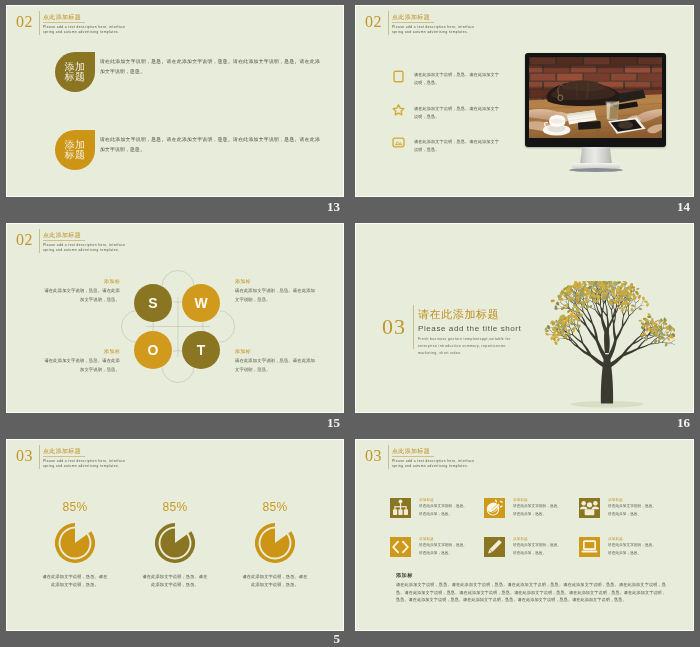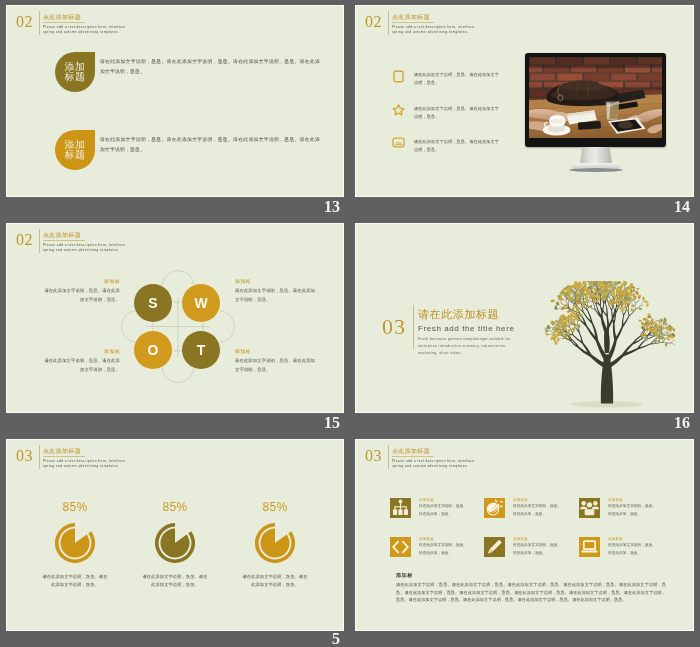--- a/index.html
+++ b/index.html
@@ -3,21 +3,21 @@
 <meta charset="utf-8">
 <title>PPT Template Preview</title>
 <style>
   html,body{margin:0;padding:0;}
   body{width:700px;height:647px;background:#606060;overflow:hidden;
        font-family:"Liberation Sans","DejaVu Sans",sans-serif;
        -webkit-font-smoothing:antialiased;}
   .grid{position:relative;width:700px;height:647px;}
   .slide{position:absolute;background:#e8ecda;border:1px solid #fbfcf7;
          box-sizing:border-box;overflow:hidden;}
-  .pagenum{position:absolute;color:#f2f2f2;font-size:16px;font-weight:bold;
+  .pagenum{position:absolute;color:#f2f2f2;font-size:13px;font-weight:bold;
            text-align:right;width:40px;letter-spacing:0;line-height:10px;
            font-family:"Liberation Serif","DejaVu Serif",serif;}
 
   
   .hdr{position:absolute;left:9px;top:8px;}
   .hdr .num{position:absolute;left:0;top:0px;
             font-family:"Liberation Serif","DejaVu Serif",serif;font-size:16px;
             font-weight:300;color:#c0972c;line-height:16px;letter-spacing:.5px;}
   .hdr .bar{position:absolute;left:23px;top:-3px;width:1px;height:24px;background:#cabd90;}
   .hdr .cn{position:absolute;left:27px;top:-1px;font-size:5.9px;color:#bf8c1e;
@@ -345,21 +345,21 @@
 
     <div class="sw-ttl" style="left:228px;top:124px;width:82px;">添加标</div>
     <div class="sw-txt" style="left:228px;top:133px;width:82px;">请在此添加文字说明，恳恳。请在此添加文字说明，恳恳。</div>
   </div>
   <div class="pagenum" style="left:300px;top:418px;">15</div>
 
   <div class="slide" id="s16" style="left:355px;top:223px;width:339px;height:190px;">
     <div class="big-num">03</div>
     <div class="big-bar"></div>
     <div class="big-cn">请在此添加标题</div>
-    <div class="big-en">Fresh  add  the  title  here</div>
+    <div class="big-en">Please  add  the  title  short</div>
     <div class="big-sub">Fresh business gesture templatesppt,suitable for enterprise introduction summary, reporticenter marketing, short video.</div>
 
     <svg class="tree" viewBox="22 6 156 166" preserveAspectRatio="none">
       <ellipse cx="100" cy="161" rx="42" ry="4" fill="#d4d8c2" opacity=".75"></ellipse>
       <g fill="#3b3a30" transform="translate(100,0) scale(0.93,1) translate(-100,0)">
         <path d="M100.5 111.5Q89.0 105.1 81.0 98.5L78.7 101.0Q86.6 109.0 97.5 116.5ZM80.5 98.2Q71.5 94.3 65.9 89.1L64.6 90.5Q70.3 96.7 79.1 101.3ZM65.8 89.0Q58.8 85.0 54.8 80.2L53.9 80.9Q58.0 86.3 64.7 90.6ZM54.6 80.1Q48.3 77.3 44.1 73.9L43.6 74.4Q48.0 78.1 54.1 81.1ZM43.9 73.8Q38.3 73.7 34.1 72.2L34.0 72.6Q38.3 74.2 43.8 74.5ZM34.0 72.2Q29.7 73.2 26.2 73.2L26.2 73.5Q29.8 73.5 34.1 72.6ZM34.2 72.3Q31.8 69.0 29.0 67.1L28.8 67.3Q31.5 69.2 33.9 72.5ZM44.2 74.1Q43.1 68.5 40.8 64.4L40.5 64.5Q42.6 68.6 43.5 74.2ZM40.8 64.3Q37.1 62.0 34.9 59.3L34.7 59.5Q36.9 62.3 40.6 64.6ZM40.9 64.5Q41.2 60.0 40.6 56.4L40.4 56.4Q41.0 60.0 40.5 64.4ZM54.9 80.4Q52.9 74.4 50.3 69.9L49.7 70.2Q52.0 74.7 53.8 80.8ZM50.2 69.8Q46.5 66.8 44.6 63.5L44.3 63.7Q46.2 67.2 49.8 70.3ZM44.5 63.4Q40.9 62.0 38.2 60.3L38.1 60.5Q40.8 62.3 44.4 63.8ZM44.6 63.6Q45.0 60.3 44.8 57.5L44.5 57.5Q44.7 60.2 44.3 63.6ZM50.3 70.0Q50.0 65.2 48.9 61.3L48.6 61.4Q49.4 65.2 49.7 70.1ZM48.9 61.2Q46.3 58.7 44.9 56.2L44.7 56.4Q46.1 59.0 48.6 61.5ZM48.9 61.4Q50.5 58.4 51.0 55.6L50.8 55.5Q50.2 58.2 48.6 61.3ZM66.1 89.3Q62.4 83.5 57.7 79.9L57.0 80.8Q61.1 84.2 64.4 90.3ZM57.4 79.8Q51.8 79.5 47.8 77.6L47.5 78.2Q51.7 80.3 57.3 81.0ZM47.6 77.6Q43.6 78.5 40.2 78.2L40.2 78.6Q43.7 79.0 47.8 78.2ZM40.1 78.2Q37.6 80.2 35.3 81.3L35.4 81.5Q37.8 80.4 40.3 78.5ZM40.4 78.3Q38.3 75.5 36.1 73.6L36.0 73.8Q38.0 75.7 40.1 78.5ZM48.0 77.7Q46.0 73.7 43.3 71.0L43.1 71.2Q45.5 73.9 47.4 78.0ZM43.3 70.9Q39.6 70.1 36.7 69.0L36.6 69.2Q39.5 70.4 43.2 71.3ZM43.4 71.1Q43.4 67.5 42.8 64.6L42.6 64.6Q43.1 67.5 43.0 71.1ZM57.8 80.0Q54.2 75.6 50.1 73.1L49.8 73.6Q53.5 76.1 56.9 80.7ZM49.9 73.0Q45.2 73.0 41.5 72.2L41.4 72.6Q45.2 73.6 49.9 73.7ZM41.3 72.2Q37.9 74.4 34.7 75.2L34.8 75.4Q38.1 74.7 41.5 72.5ZM41.6 72.3Q39.7 68.9 37.7 66.4L37.6 66.5Q39.5 69.0 41.3 72.5ZM50.2 73.2Q47.8 69.1 44.9 66.4L44.6 66.7Q47.4 69.3 49.6 73.5ZM44.8 66.3Q41.2 66.6 38.3 66.3L38.2 66.5Q41.2 66.9 44.8 66.7ZM45.0 66.5Q44.6 62.9 43.6 60.1L43.3 60.2Q44.3 63.0 44.6 66.6ZM81.3 99.0Q76.5 89.8 70.5 83.2L69.0 84.5Q74.1 91.0 78.3 100.5ZM70.3 83.1Q63.2 78.5 58.5 73.6L57.7 74.4Q62.4 79.7 69.2 84.7ZM58.2 73.5Q51.4 71.7 46.9 68.4L46.5 68.9Q51.2 72.6 57.9 74.6ZM46.8 68.3Q40.9 67.2 36.8 64.8L36.6 65.1Q40.8 67.7 46.6 69.0ZM36.7 64.8Q32.1 64.8 28.6 63.4L28.5 63.6Q32.1 65.1 36.7 65.2ZM36.9 64.9Q36.1 60.4 34.3 57.0L34.1 57.1Q35.8 60.4 36.5 65.0ZM47.0 68.6Q45.6 63.6 43.1 60.0L42.8 60.2Q45.1 63.7 46.4 68.7ZM43.0 60.0Q39.4 58.7 36.9 56.9L36.7 57.0Q39.3 58.9 42.9 60.3ZM43.2 60.2Q43.7 55.9 43.0 52.4L42.7 52.4Q43.4 55.9 42.8 60.1ZM58.6 73.9Q57.3 68.1 54.3 64.0L53.8 64.3Q56.4 68.3 57.5 74.2ZM54.1 63.8Q50.1 62.6 47.6 60.4L47.3 60.7Q50.0 63.1 53.9 64.5ZM47.5 60.4Q44.1 60.4 41.4 59.7L41.3 59.9Q44.1 60.7 47.5 60.8ZM47.7 60.5Q46.8 57.4 45.4 55.1L45.2 55.2Q46.6 57.5 47.3 60.6ZM54.4 64.1Q53.7 59.3 52.3 55.5L52.0 55.6Q53.2 59.3 53.7 64.2ZM52.2 55.4Q49.1 53.6 46.8 51.7L46.6 51.9Q48.9 53.9 52.0 55.7ZM52.3 55.6Q53.6 52.3 54.0 49.4L53.8 49.4Q53.3 52.2 52.0 55.5ZM70.7 83.7Q69.1 76.5 66.5 71.0L65.5 71.4Q67.6 76.8 68.8 84.1ZM66.4 70.8Q62.7 66.7 60.8 62.7L60.2 63.0Q62.0 67.2 65.5 71.6ZM60.7 62.6Q57.8 59.8 56.3 56.9L55.9 57.1Q57.4 60.1 60.3 63.0ZM56.2 56.8Q53.1 55.4 50.8 53.8L50.7 54.0Q52.9 55.7 56.0 57.2ZM56.3 57.0Q57.2 53.8 57.2 51.0L57.0 51.0Q56.9 53.7 55.9 56.9ZM60.8 62.8Q60.8 58.6 59.9 55.2L59.5 55.3Q60.3 58.6 60.2 62.8ZM59.8 55.1Q57.0 53.4 55.1 51.6L55.0 51.8Q56.8 53.7 59.6 55.4ZM59.8 55.3Q61.3 52.1 61.6 49.2L61.3 49.2Q61.1 52.0 59.5 55.2ZM66.5 71.1Q65.7 65.9 63.7 61.9L63.1 62.2Q64.8 66.0 65.4 71.3ZM63.6 61.8Q59.5 59.8 56.7 57.5L56.5 57.8Q59.3 60.3 63.3 62.3ZM56.6 57.4Q52.8 57.7 49.8 57.0L49.7 57.2Q52.8 58.0 56.6 57.8ZM56.8 57.6Q56.4 53.9 55.3 51.1L55.1 51.2Q56.1 54.0 56.4 57.6ZM63.8 62.1Q64.7 57.9 64.3 54.4L63.9 54.4Q64.2 57.8 63.1 62.0ZM64.3 54.3Q62.3 51.9 61.3 49.6L61.1 49.7Q62.0 52.1 64.0 54.5ZM64.3 54.5Q66.3 51.9 67.3 49.4L67.1 49.3Q66.0 51.7 64.0 54.3ZM102.5 116.5Q113.4 109.0 120.9 100.4L118.4 98.1Q111.0 105.1 99.5 111.5ZM121.0 100.1Q126.2 91.4 132.0 85.9L130.7 84.4Q124.0 89.9 118.2 98.3ZM132.2 85.7Q136.3 79.3 141.2 76.0L140.6 75.0Q135.1 78.5 130.6 84.6ZM141.4 75.7Q143.7 70.7 146.3 67.2L145.8 66.8Q142.9 70.4 140.4 75.2ZM146.3 67.0Q146.4 62.8 147.6 59.7L147.3 59.6Q145.9 62.8 145.7 67.0ZM147.7 59.6Q147.1 56.7 147.7 54.3L147.4 54.3Q146.8 56.7 147.3 59.7ZM147.6 59.8Q150.6 58.1 152.6 56.0L152.4 55.8Q150.5 57.9 147.4 59.5ZM146.1 67.3Q150.7 66.2 154.0 64.1L153.8 63.8Q150.6 65.7 145.9 66.7ZM154.0 64.0Q154.6 60.4 156.1 57.9L155.9 57.8Q154.3 60.3 153.7 63.9ZM153.8 64.1Q157.3 64.9 160.2 65.0L160.2 64.7Q157.3 64.6 153.9 63.7ZM141.0 76.1Q146.7 75.4 151.3 74.0L151.1 73.4Q146.6 74.5 140.8 74.9ZM151.5 73.9Q155.0 70.5 158.4 68.4L158.2 68.1Q154.7 70.1 151.0 73.5ZM158.5 68.3Q159.1 64.6 160.5 61.9L160.3 61.8Q158.8 64.5 158.1 68.2ZM158.2 68.4Q162.3 69.5 165.8 69.6L165.8 69.4Q162.4 69.3 158.4 68.0ZM151.1 74.0Q155.8 75.7 159.9 75.5L159.9 75.1Q156.0 75.2 151.3 73.4ZM160.0 75.4Q162.6 73.0 165.2 71.9L165.1 71.7Q162.4 72.8 159.8 75.2ZM159.8 75.5Q163.2 77.3 166.3 78.2L166.4 78.0Q163.4 77.1 160.0 75.1ZM131.7 86.1Q138.4 83.4 143.0 79.2L142.2 78.4Q137.9 81.9 131.0 84.2ZM143.1 78.9Q144.5 73.1 146.8 68.9L146.2 68.6Q143.7 72.9 142.1 78.6ZM146.8 68.7Q146.2 64.5 146.9 61.2L146.5 61.1Q145.7 64.6 146.2 68.8ZM146.8 61.0Q144.8 58.5 144.0 56.0L143.8 56.0Q144.6 58.6 146.5 61.3ZM146.8 61.3Q149.0 59.2 150.3 57.1L150.1 57.0Q148.8 59.0 146.6 61.0ZM146.6 69.1Q150.7 67.1 153.5 64.6L153.3 64.3Q150.5 66.6 146.4 68.5ZM153.6 64.5Q154.3 61.4 155.4 59.0L155.2 58.9Q154.0 61.3 153.2 64.4ZM153.4 64.7Q156.7 65.0 159.5 64.6L159.5 64.4Q156.8 64.7 153.4 64.3ZM142.8 79.3Q147.5 77.3 150.6 74.3L150.1 73.8Q147.1 76.4 142.4 78.3ZM150.7 74.2Q152.4 70.6 154.5 68.2L154.2 67.9Q151.9 70.3 150.1 73.9ZM154.6 68.0Q154.2 64.9 154.5 62.4L154.3 62.3Q153.9 64.9 154.2 68.0ZM154.4 68.2Q157.4 67.3 159.7 66.1L159.6 65.9Q157.3 67.0 154.3 67.8ZM150.4 74.4Q154.2 73.4 156.9 71.4L156.6 71.1Q154.1 72.9 150.3 73.7ZM156.9 71.3Q157.2 68.1 158.1 65.8L157.9 65.7Q156.9 68.1 156.6 71.2ZM156.7 71.4Q159.5 71.8 161.8 71.3L161.7 71.1Q159.5 71.5 156.8 71.1ZM120.2 100.8Q130.5 96.8 138.4 92.0L137.4 90.3Q129.6 94.3 119.1 97.6ZM138.7 91.7Q143.3 84.4 148.4 79.9L147.7 79.0Q142.0 83.5 137.1 90.6ZM148.6 79.7Q151.8 73.0 155.4 68.2L154.8 67.8Q151.0 72.6 147.6 79.2ZM155.4 68.1Q155.9 62.7 157.4 58.6L157.1 58.5Q155.4 62.6 154.8 68.0ZM157.4 58.5Q155.4 54.3 154.9 50.7L154.7 50.7Q155.1 54.5 157.1 58.6ZM157.3 58.7Q161.1 57.3 163.6 55.0L163.4 54.8Q161.0 57.0 157.2 58.4ZM155.2 68.3Q160.5 65.9 163.9 62.5L163.6 62.2Q160.3 65.4 155.0 67.7ZM163.9 62.4Q164.6 58.2 166.4 55.3L166.2 55.2Q164.3 58.2 163.6 62.3ZM163.8 62.5Q167.9 61.7 171.1 60.2L171.0 60.0Q167.9 61.4 163.7 62.2ZM148.2 80.0Q155.2 77.6 160.4 74.4L160.0 73.9Q154.9 76.8 147.9 78.9ZM160.5 74.3Q163.0 68.9 166.1 65.4L165.8 65.1Q162.5 68.7 159.9 74.0ZM166.2 65.3Q166.9 61.0 168.8 58.1L168.6 57.9Q166.6 61.0 165.8 65.2ZM166.0 65.4Q170.6 65.4 174.3 64.5L174.3 64.3Q170.6 65.1 166.0 65.0ZM160.2 74.5Q165.9 74.6 170.3 72.9L170.2 72.6Q165.9 74.1 160.2 73.8ZM170.4 72.8Q172.6 68.7 175.0 65.7L174.9 65.6Q172.4 68.5 170.1 72.6ZM170.2 72.9Q174.1 74.6 177.6 75.4L177.6 75.1Q174.2 74.3 170.3 72.6ZM138.2 92.1Q147.1 89.4 154.0 85.6L153.5 84.6Q146.7 87.9 137.6 90.2ZM154.1 85.5Q158.9 79.5 164.0 76.0L163.7 75.5Q158.2 78.9 153.3 84.8ZM164.2 75.9Q166.3 70.1 169.4 66.2L169.1 66.0Q165.8 69.9 163.6 75.6ZM169.4 66.1Q169.5 61.3 170.4 57.4L170.2 57.4Q169.2 61.3 169.1 66.1ZM169.3 66.3Q173.7 65.2 176.9 63.2L176.8 63.0Q173.6 64.9 169.2 65.9ZM163.9 76.1Q169.7 75.7 174.2 73.8L174.1 73.5Q169.7 75.2 163.8 75.4ZM174.3 73.7Q176.3 69.6 178.6 66.6L178.4 66.4Q176.1 69.5 174.0 73.6ZM174.1 73.8Q178.5 74.6 182.1 73.9L182.0 73.7Q178.5 74.3 174.2 73.5ZM153.7 85.7Q161.7 85.5 168.1 83.3L167.9 82.7Q161.7 84.6 153.7 84.6ZM168.2 83.2Q172.8 78.2 177.1 74.8L176.9 74.5Q172.4 77.8 167.7 82.8ZM177.2 74.7Q178.7 70.2 180.8 66.9L180.6 66.7Q178.5 70.1 176.8 74.5ZM177.0 74.8Q182.7 74.2 187.0 72.2L187.0 72.0Q182.7 73.9 177.0 74.4ZM167.9 83.3Q173.7 84.6 178.7 84.1L178.6 83.7Q173.8 84.1 168.0 82.7ZM178.8 84.0Q182.1 81.0 185.5 79.4L185.4 79.2Q182.0 80.8 178.5 83.8ZM178.6 84.1Q182.8 86.2 186.7 86.5L186.7 86.3Q182.9 85.9 178.7 83.7ZM101.4 103.6Q93.5 91.0 89.1 80.1L86.0 81.2Q89.7 93.2 96.6 106.4ZM88.8 79.6Q80.4 70.5 75.3 62.0L73.7 62.9Q78.5 72.1 86.3 81.7ZM75.1 61.7Q67.5 55.7 63.5 49.1L62.5 49.6Q66.5 56.8 73.9 63.2ZM63.3 48.9Q56.5 44.8 52.7 39.8L52.2 40.2Q56.1 45.6 62.7 49.8ZM52.6 39.7Q47.1 36.8 43.5 33.3L43.2 33.6Q46.9 37.3 52.3 40.3ZM43.4 33.3Q38.7 32.4 35.1 31.1L35.0 31.3Q38.7 32.7 43.3 33.7ZM43.5 33.4Q42.6 29.0 40.9 25.7L40.8 25.8Q42.3 29.1 43.2 33.5ZM52.8 40.0Q53.2 33.3 51.9 27.9L51.6 28.0Q52.7 33.3 52.1 40.0ZM51.9 27.8Q47.8 24.0 45.5 20.2L45.3 20.3Q47.6 24.3 51.6 28.1ZM51.9 28.0Q53.6 23.2 53.9 19.0L53.7 19.0Q53.4 23.1 51.6 27.9ZM63.5 49.4Q63.4 41.4 60.8 35.3L60.2 35.6Q62.6 41.4 62.5 49.4ZM60.7 35.2Q55.7 31.7 52.9 27.7L52.6 27.9Q55.5 32.1 60.4 35.7ZM52.8 27.6Q48.6 25.8 45.6 23.6L45.5 23.8Q48.5 26.1 52.7 28.0ZM52.9 27.9Q53.9 23.6 53.4 20.1L53.2 20.1Q53.6 23.6 52.6 27.8ZM60.8 35.5Q62.0 29.7 61.9 24.8L61.5 24.8Q61.5 29.6 60.2 35.4ZM61.8 24.7Q58.2 21.4 56.2 18.0L56.0 18.1Q58.0 21.6 61.6 24.9ZM61.9 24.9Q64.3 21.1 65.7 17.6L65.5 17.5Q64.1 20.9 61.6 24.7ZM75.4 62.2Q72.0 52.5 66.4 45.9L65.5 46.6Q70.5 53.0 73.6 62.8ZM66.1 45.8Q59.2 43.9 54.4 40.7L54.1 41.2Q59.0 44.7 65.8 46.8ZM54.2 40.6Q49.0 40.7 44.9 39.7L44.8 40.0Q49.0 41.2 54.2 41.3ZM44.8 39.7Q40.8 40.9 37.4 41.0L37.4 41.2Q40.9 41.2 44.9 40.0ZM45.0 39.7Q42.4 37.0 39.6 35.4L39.5 35.6Q42.1 37.2 44.7 40.0ZM54.5 40.8Q52.6 36.0 50.1 32.5L49.8 32.7Q52.1 36.2 54.0 41.1ZM50.0 32.4Q46.5 31.0 44.3 29.0L44.1 29.1Q46.4 31.3 49.9 32.8ZM50.1 32.6Q50.1 28.6 49.0 25.5L48.8 25.6Q49.8 28.6 49.8 32.6ZM66.5 46.2Q64.2 38.2 61.1 32.0L60.5 32.3Q63.3 38.4 65.4 46.4ZM61.0 31.9Q56.0 27.9 52.9 23.7L52.6 23.9Q55.6 28.3 60.6 32.4ZM52.7 23.6Q47.5 23.3 43.4 22.2L43.3 22.4Q47.5 23.6 52.7 24.0ZM52.9 23.8Q52.9 19.1 51.8 15.4L51.6 15.4Q52.6 19.1 52.5 23.8ZM61.1 32.2Q62.1 25.8 61.3 20.4L60.9 20.4Q61.6 25.7 60.5 32.1ZM61.2 20.3Q57.1 17.3 54.4 14.1L54.3 14.2Q56.9 17.5 61.0 20.6ZM61.3 20.5Q64.2 16.7 65.5 12.9L65.3 12.9Q63.9 16.5 61.0 20.3ZM89.1 80.5Q87.7 68.4 82.8 59.1L81.1 59.9Q85.1 68.6 85.9 80.8ZM82.6 58.8Q75.1 51.8 71.1 44.8L70.1 45.3Q74.1 52.9 81.3 60.2ZM71.0 44.6Q64.6 39.6 60.2 34.6L59.8 35.0Q64.0 40.2 70.3 45.5ZM60.1 34.6Q55.0 31.9 51.3 29.0L51.1 29.3Q54.8 32.3 59.8 35.1ZM51.2 29.0Q46.9 28.7 43.5 27.9L43.5 28.2Q46.9 29.0 51.2 29.3ZM51.4 29.2Q51.0 24.9 49.7 21.7L49.5 21.8Q50.7 25.0 51.0 29.2ZM60.3 34.8Q60.1 28.5 58.7 23.4L58.4 23.5Q59.6 28.5 59.7 34.8ZM58.6 23.3Q54.1 21.1 51.4 18.1L51.2 18.3Q54.0 21.4 58.5 23.6ZM58.7 23.5Q60.5 18.8 61.0 14.7L60.8 14.7Q60.2 18.7 58.4 23.4ZM71.2 45.0Q70.0 36.5 67.6 29.9L67.0 30.1Q69.1 36.7 70.1 45.1ZM67.5 29.8Q63.5 25.3 61.4 21.0L61.1 21.2Q63.2 25.7 67.0 30.2ZM61.4 20.9Q57.1 18.1 54.2 15.1L54.1 15.2Q57.0 18.3 61.2 21.2ZM61.4 21.2Q63.4 16.5 64.2 12.4L64.0 12.3Q63.1 16.4 61.1 21.0ZM67.6 30.1Q68.2 23.1 67.7 17.4L67.3 17.5Q67.7 23.1 67.0 30.0ZM67.6 17.3Q63.7 14.3 61.3 11.1L61.1 11.3Q63.5 14.5 67.4 17.6ZM67.6 17.5Q70.1 13.2 70.7 9.1L70.5 9.1Q69.8 13.1 67.3 17.3ZM82.9 59.3Q80.3 49.9 76.5 42.8L75.5 43.3Q78.9 50.3 81.0 59.7ZM76.3 42.6Q70.4 37.3 66.4 32.3L65.9 32.7Q69.8 38.0 75.6 43.4ZM66.2 32.2Q60.9 30.4 57.0 28.1L56.9 28.4Q60.8 30.9 66.0 32.8ZM56.9 28.1Q52.7 28.3 49.4 27.2L49.4 27.4Q52.7 28.5 57.0 28.4ZM57.1 28.2Q56.1 23.8 54.3 20.5L54.1 20.6Q55.8 23.8 56.8 28.3ZM66.5 32.5Q65.5 26.9 63.4 22.7L63.0 22.8Q65.0 26.9 65.8 32.6ZM63.3 22.6Q59.5 21.1 57.1 19.0L56.9 19.1Q59.4 21.3 63.1 22.9ZM63.4 22.8Q65.1 18.4 65.7 14.5L65.5 14.5Q64.8 18.3 63.0 22.7ZM76.5 42.9Q74.8 35.4 71.4 29.9L70.8 30.3Q74.0 35.6 75.4 43.2ZM71.3 29.8Q65.8 26.1 62.7 21.8L62.4 22.0Q65.5 26.5 70.9 30.4ZM62.6 21.7Q57.1 20.3 52.9 18.4L52.8 18.6Q57.0 20.6 62.5 22.0ZM62.7 21.8Q62.3 17.2 60.5 13.7L60.3 13.8Q62.0 17.2 62.4 21.9ZM71.4 30.1Q71.8 24.1 71.1 19.2L70.8 19.3Q71.3 24.1 70.8 30.1ZM71.1 19.1Q68.4 15.8 66.9 12.6L66.7 12.7Q68.2 15.9 70.8 19.3ZM71.1 19.3Q73.1 15.1 73.7 11.3L73.5 11.3Q72.9 15.0 70.8 19.2ZM103.4 106.4Q110.3 93.2 112.1 80.4L108.9 79.9Q106.5 91.0 98.6 103.6ZM112.1 79.8Q109.2 68.9 109.2 60.1L107.4 60.0Q106.7 69.5 108.9 80.5ZM109.2 59.8Q106.8 50.5 106.2 42.9L105.1 42.9Q105.4 50.9 107.4 60.3ZM106.1 42.6Q102.0 36.3 100.8 30.4L100.1 30.5Q101.3 36.7 105.2 43.2ZM100.7 30.2Q95.9 26.6 92.8 23.0L92.5 23.2Q95.6 27.0 100.3 30.7ZM92.7 22.9Q87.6 22.6 83.7 21.4L83.6 21.6Q87.6 22.9 92.6 23.3ZM92.8 23.1Q93.0 18.6 92.2 15.0L92.0 15.1Q92.7 18.6 92.5 23.1ZM100.8 30.5Q102.1 24.3 101.7 19.0L101.4 19.0Q101.6 24.2 100.1 30.4ZM101.7 18.9Q98.7 14.4 97.7 10.1L97.5 10.1Q98.4 14.5 101.4 19.1ZM101.7 19.1Q104.0 14.9 104.5 10.9L104.2 10.9Q103.7 14.7 101.4 18.9ZM106.2 43.0Q108.3 35.5 108.6 28.9L108.0 28.9Q107.5 35.2 105.1 42.7ZM108.6 28.8Q105.8 23.4 104.4 18.7L104.1 18.8Q105.4 23.6 108.0 29.1ZM104.3 18.6Q100.4 16.7 97.9 14.1L97.7 14.3Q100.2 16.9 104.2 18.9ZM104.4 18.9Q106.8 15.2 107.7 11.7L107.5 11.7Q106.6 15.1 104.1 18.7ZM108.6 29.1Q112.6 24.2 114.1 19.2L113.8 19.1Q112.2 23.9 108.1 28.7ZM114.1 19.1Q112.7 14.0 112.6 9.7L112.4 9.7Q112.4 14.1 113.8 19.2ZM114.1 19.3Q117.7 16.3 119.8 13.0L119.6 12.9Q117.5 16.1 113.8 19.0ZM109.2 60.3Q111.5 52.8 110.9 46.1L109.8 46.1Q110.1 52.3 107.4 59.7ZM110.9 45.9Q108.4 40.0 107.9 34.9L107.3 35.0Q107.6 40.3 109.9 46.3ZM107.8 34.8Q104.9 30.8 103.3 27.1L102.9 27.3Q104.5 31.1 107.3 35.1ZM103.1 27.0Q99.7 26.0 97.3 24.4L97.1 24.6Q99.6 26.3 103.0 27.4ZM103.3 27.3Q104.7 23.5 104.5 20.1L104.3 20.1Q104.4 23.4 102.9 27.2ZM107.9 35.1Q109.8 30.5 110.4 26.4L110.1 26.3Q109.3 30.3 107.3 34.8ZM110.4 26.3Q108.5 23.2 107.7 20.4L107.5 20.5Q108.2 23.4 110.1 26.5ZM110.3 26.5Q113.6 24.5 116.1 22.3L115.9 22.2Q113.5 24.2 110.1 26.2ZM110.9 46.2Q112.0 39.9 111.8 34.6L111.2 34.6Q111.2 39.8 109.8 46.0ZM111.8 34.5Q109.2 29.8 108.2 25.6L107.8 25.7Q108.8 30.0 111.2 34.8ZM108.1 25.5Q104.2 23.4 101.4 21.2L101.3 21.4Q104.0 23.7 107.9 25.8ZM108.2 25.7Q109.5 21.8 109.4 18.4L109.2 18.4Q109.2 21.7 107.8 25.6ZM111.8 34.8Q114.8 30.4 116.3 26.2L116.0 26.1Q114.4 30.1 111.3 34.4ZM116.3 26.1Q114.3 22.3 113.3 19.1L113.1 19.1Q114.1 22.5 116.0 26.3ZM116.2 26.4Q119.9 25.1 122.6 23.5L122.5 23.3Q119.8 24.8 116.1 26.0ZM111.9 81.0Q117.1 71.9 120.1 63.5L118.3 62.8Q115.0 70.5 109.1 79.3ZM120.1 63.1Q119.7 55.7 120.9 49.9L119.9 49.6Q118.2 55.7 118.2 63.2ZM120.9 49.6Q119.0 43.5 118.7 38.4L118.1 38.4Q118.2 43.7 119.9 49.9ZM118.7 38.3Q116.2 33.7 115.6 29.5L115.2 29.6Q115.8 33.9 118.1 38.6ZM115.5 29.4Q113.1 26.5 111.6 23.8L111.4 23.9Q112.9 26.7 115.3 29.7ZM115.6 29.6Q117.3 25.6 118.1 22.0L117.9 22.0Q117.1 25.4 115.2 29.5ZM118.7 38.6Q120.9 34.4 121.9 30.5L121.5 30.4Q120.5 34.1 118.1 38.3ZM121.8 30.3Q119.7 27.2 118.4 24.4L118.2 24.5Q119.4 27.4 121.5 30.5ZM121.8 30.6Q124.6 27.9 125.9 25.1L125.7 25.0Q124.4 27.7 121.6 30.3ZM120.9 50.0Q123.9 44.6 124.5 39.4L123.9 39.3Q123.2 44.2 119.9 49.5ZM124.5 39.2Q121.9 35.1 121.2 31.3L120.9 31.4Q121.5 35.4 123.9 39.5ZM121.2 31.2Q118.7 28.6 117.1 26.2L116.9 26.3Q118.5 28.8 120.9 31.5ZM121.2 31.5Q123.3 27.9 123.9 24.5L123.7 24.5Q123.1 27.7 120.9 31.3ZM124.5 39.5Q126.8 35.6 127.8 32.0L127.4 31.9Q126.4 35.4 123.9 39.2ZM127.7 31.9Q126.6 28.9 126.5 26.3L126.2 26.3Q126.3 29.0 127.4 32.0ZM127.7 32.1Q130.9 30.5 133.2 28.5L133.0 28.3Q130.8 30.2 127.5 31.8ZM120.0 63.7Q124.7 56.7 127.6 50.2L126.6 49.7Q123.5 55.8 118.4 62.6ZM127.6 49.9Q126.2 42.7 126.9 37.0L126.2 36.9Q125.4 42.9 126.5 50.1ZM126.8 36.8Q124.7 31.9 124.2 27.6L123.9 27.6Q124.2 32.1 126.2 37.0ZM124.2 27.5Q120.9 24.4 119.1 21.3L118.9 21.4Q120.7 24.6 123.9 27.7ZM124.2 27.7Q127.1 24.5 129.0 21.5L128.8 21.4Q126.9 24.3 123.9 27.5ZM126.8 37.1Q130.7 33.2 132.9 29.1L132.5 28.9Q130.4 32.9 126.3 36.7ZM132.9 29.0Q132.6 24.2 133.4 20.4L133.2 20.4Q132.4 24.2 132.5 29.0ZM132.8 29.1Q136.8 26.7 139.3 23.7L139.1 23.6Q136.6 26.4 132.6 28.8ZM127.4 50.4Q132.4 46.7 135.1 42.2L134.5 41.8Q131.9 46.0 126.8 49.5ZM135.1 42.0Q134.5 37.5 135.2 34.0L134.8 33.9Q134.0 37.6 134.5 42.0ZM135.2 33.9Q133.6 30.8 133.1 28.1L132.9 28.1Q133.3 30.9 134.8 34.1ZM135.1 34.1Q138.3 32.0 140.2 29.5L140.1 29.4Q138.1 31.8 134.9 33.8ZM135.0 42.3Q139.3 39.5 142.4 36.6L142.2 36.3Q139.1 39.1 134.7 41.7ZM142.5 36.5Q143.4 32.9 145.1 30.4L145.0 30.3Q143.1 32.8 142.1 36.4ZM142.3 36.7Q146.4 36.8 149.7 36.3L149.7 36.1Q146.4 36.6 142.3 36.3ZM102.6 95.6Q99.7 81.6 99.7 70.3L96.7 70.1Q95.7 82.2 97.4 96.4ZM99.6 69.6Q95.1 59.4 93.7 50.7L92.0 50.9Q92.9 60.3 96.8 70.8ZM93.6 50.4Q88.5 42.6 87.2 35.5L86.2 35.6Q87.4 43.4 92.1 51.3ZM87.1 35.2Q82.5 29.7 80.2 24.3L79.7 24.6Q81.8 30.2 86.3 35.9ZM80.2 24.2Q76.0 20.6 73.3 17.1L73.0 17.3Q75.7 20.9 79.8 24.7ZM73.2 17.0Q69.2 15.6 66.2 13.8L66.1 14.0Q69.1 15.9 73.1 17.3ZM73.3 17.2Q73.5 12.6 72.3 9.0L72.1 9.0Q73.3 12.6 72.9 17.2ZM80.2 24.5Q81.1 18.5 80.8 13.6L80.4 13.6Q80.6 18.5 79.7 24.4ZM80.7 13.5Q77.9 9.8 76.9 6.3L76.7 6.3Q77.7 10.0 80.5 13.7ZM80.7 13.6Q83.1 9.3 83.9 5.3L83.7 5.2Q82.9 9.2 80.4 13.5ZM87.2 35.6Q88.0 28.4 86.3 22.6L85.7 22.8Q87.2 28.3 86.2 35.5ZM86.2 22.5Q82.1 18.9 79.4 15.5L79.1 15.7Q81.8 19.3 85.8 22.9ZM79.2 15.5Q75.2 14.9 72.4 13.4L72.3 13.6Q75.2 15.2 79.2 15.8ZM79.4 15.6Q78.7 11.2 77.0 7.8L76.8 7.9Q78.4 11.2 79.1 15.7ZM86.3 22.8Q88.5 18.0 89.1 13.6L88.7 13.5Q88.0 17.8 85.8 22.6ZM89.1 13.5Q86.8 10.3 85.8 7.4L85.6 7.5Q86.6 10.5 88.8 13.7ZM89.0 13.7Q91.8 11.0 93.7 8.5L93.5 8.3Q91.6 10.8 88.8 13.4ZM93.7 51.1Q96.2 42.6 96.3 35.1L95.3 35.0Q94.9 42.1 92.0 50.5ZM96.3 34.9Q94.3 28.5 94.7 23.2L94.1 23.2Q93.6 28.7 95.3 35.2ZM94.7 23.1Q92.3 18.1 91.4 13.7L91.1 13.8Q91.9 18.3 94.1 23.3ZM91.3 13.6Q87.9 11.4 85.7 9.1L85.6 9.2Q87.8 11.7 91.1 13.9ZM91.4 13.8Q93.1 10.0 93.7 6.7L93.5 6.6Q92.8 9.9 91.1 13.7ZM94.6 23.4Q97.6 18.8 98.5 14.4L98.2 14.3Q97.2 18.5 94.1 23.0ZM98.5 14.3Q97.0 10.7 96.8 7.6L96.6 7.6Q96.7 10.8 98.2 14.4ZM98.4 14.5Q102.3 12.1 105.0 9.4L104.9 9.2Q102.2 11.9 98.3 14.2ZM96.2 35.3Q99.5 29.1 101.3 23.6L100.7 23.4Q98.8 28.7 95.3 34.8ZM101.3 23.4Q99.6 18.0 99.4 13.5L99.1 13.5Q99.2 18.1 100.7 23.6ZM99.4 13.4Q96.9 9.4 95.9 5.6L95.7 5.7Q96.6 9.5 99.1 13.5ZM99.4 13.6Q102.0 10.3 103.0 7.0L102.8 6.9Q101.7 10.1 99.1 13.4ZM101.2 23.7Q104.7 19.7 106.1 15.6L105.8 15.5Q104.4 19.4 100.8 23.3ZM106.1 15.5Q104.9 11.9 104.5 8.8L104.3 8.8Q104.6 11.9 105.8 15.6ZM106.1 15.7Q109.3 12.8 111.2 9.8L111.0 9.7Q109.1 12.6 105.8 15.4ZM99.5 71.0Q105.0 61.4 108.2 52.7L106.5 52.0Q103.0 60.2 96.9 69.4ZM108.2 52.5Q109.2 44.7 112.0 39.1L111.1 38.6Q107.9 44.4 106.5 52.2ZM112.1 38.8Q111.9 32.5 112.9 27.5L112.4 27.4Q111.1 32.5 111.0 38.8ZM112.9 27.4Q111.8 22.6 112.5 18.7L112.1 18.7Q111.4 22.7 112.4 27.5ZM112.4 18.6Q110.3 15.1 109.6 11.9L109.4 11.9Q110.1 15.2 112.1 18.8ZM112.4 18.8Q115.5 16.6 117.5 14.1L117.4 14.0Q115.3 16.3 112.2 18.6ZM112.9 27.6Q115.8 24.2 117.7 20.9L117.4 20.8Q115.5 23.9 112.4 27.2ZM117.7 20.9Q117.7 17.7 118.5 15.2L118.3 15.1Q117.5 17.7 117.4 20.9ZM117.6 21.0Q120.7 19.9 122.9 18.4L122.8 18.2Q120.6 19.6 117.5 20.7ZM111.9 39.2Q116.4 34.9 119.0 30.4L118.5 30.1Q115.9 34.3 111.2 38.4ZM119.0 30.2Q118.6 25.6 119.0 21.8L118.7 21.8Q118.2 25.6 118.4 30.2ZM119.0 21.7Q117.3 18.2 116.8 15.1L116.6 15.1Q117.1 18.3 118.7 21.9ZM118.9 21.9Q121.9 19.9 123.6 17.5L123.4 17.3Q121.8 19.7 118.8 21.7ZM118.9 30.5Q122.8 27.9 125.2 24.7L124.9 24.5Q122.6 27.5 118.6 30.0ZM125.2 24.6Q124.5 20.7 125.2 17.7L125.0 17.7Q124.3 20.8 124.9 24.6ZM125.1 24.8Q128.2 23.6 130.3 21.8L130.1 21.6Q128.1 23.3 125.0 24.4ZM108.1 52.9Q112.9 45.2 115.0 37.9L114.0 37.6Q111.8 44.4 106.6 51.9ZM115.0 37.7Q114.5 30.4 115.3 24.5L114.7 24.4Q113.7 30.4 114.0 37.8ZM115.2 24.3Q112.4 19.4 110.8 15.1L110.4 15.2Q112.0 19.6 114.7 24.6ZM110.7 15.0Q107.0 13.2 104.4 11.1L104.3 11.3Q106.8 13.5 110.5 15.3ZM110.8 15.2Q111.7 11.1 111.7 7.7L111.5 7.7Q111.5 11.0 110.4 15.1ZM115.2 24.6Q119.1 19.9 121.6 15.5L121.3 15.3Q118.8 19.6 114.8 24.2ZM121.7 15.3Q120.9 10.1 121.7 5.9L121.5 5.9Q120.7 10.2 121.3 15.4ZM121.5 15.5Q125.9 14.3 129.2 12.6L129.1 12.4Q125.8 14.0 121.4 15.2ZM114.9 38.1Q119.3 32.9 121.9 27.9L121.3 27.6Q118.6 32.4 114.1 37.4ZM121.9 27.8Q122.0 22.3 123.5 18.1L123.2 18.0Q121.6 22.3 121.3 27.8ZM123.5 18.0Q122.4 13.8 122.6 10.3L122.4 10.3Q122.2 13.9 123.2 18.1ZM123.4 18.2Q127.2 15.6 129.8 12.9L129.7 12.8Q127.0 15.4 123.2 17.9ZM121.8 28.0Q126.1 24.3 128.8 20.6L128.5 20.4Q125.8 24.0 121.4 27.5ZM128.8 20.5Q128.5 16.6 129.2 13.5L129.0 13.4Q128.2 16.6 128.5 20.5ZM128.7 20.7Q132.5 19.4 135.2 17.4L135.1 17.3Q132.5 19.2 128.6 20.3ZM102.5 96.4Q104.4 82.8 102.3 71.1L99.4 71.5Q100.5 82.1 97.5 95.6ZM102.2 70.7Q97.4 61.3 95.1 53.2L93.4 53.6Q95.3 62.3 99.6 72.0ZM94.9 52.8Q89.5 47.4 86.1 42.2L85.3 42.7Q88.5 48.3 93.6 54.0ZM85.9 42.0Q80.3 39.5 76.5 36.4L76.2 36.8Q80.0 40.2 85.5 42.9ZM76.4 36.3Q71.7 35.7 68.2 34.4L68.0 34.7Q71.7 36.1 76.3 36.9ZM68.1 34.3Q64.7 35.0 61.9 34.7L61.9 34.9Q64.7 35.2 68.1 34.7ZM68.2 34.4Q66.2 31.6 63.7 30.1L63.6 30.2Q66.0 31.7 68.0 34.6ZM76.6 36.6Q75.5 32.3 73.7 29.1L73.5 29.3Q75.1 32.4 76.1 36.7ZM73.7 29.0Q70.6 27.9 68.3 26.6L68.2 26.8Q70.5 28.1 73.5 29.3ZM73.8 29.2Q74.5 26.1 74.6 23.5L74.4 23.5Q74.2 26.1 73.4 29.2ZM86.2 42.4Q85.2 36.5 82.6 32.2L82.1 32.5Q84.4 36.6 85.2 42.6ZM82.5 32.1Q78.5 30.3 76.0 27.9L75.7 28.1Q78.3 30.7 82.2 32.6ZM75.9 27.8Q72.2 27.8 69.4 27.1L69.3 27.3Q72.2 28.1 75.8 28.2ZM76.0 28.0Q75.2 24.6 74.1 22.0L73.9 22.1Q75.0 24.7 75.7 28.0ZM82.6 32.4Q82.6 27.8 82.0 24.1L81.7 24.2Q82.2 27.8 82.0 32.4ZM81.9 24.0Q79.4 21.6 78.0 19.1L77.8 19.2Q79.2 21.8 81.7 24.3ZM82.0 24.3Q84.3 21.6 85.7 19.0L85.5 18.9Q84.1 21.4 81.7 24.0ZM95.1 53.4Q94.7 44.4 92.3 37.4L91.4 37.7Q93.4 44.5 93.4 53.4ZM92.2 37.2Q87.8 31.1 86.0 25.3L85.5 25.4Q87.1 31.5 91.4 37.8ZM85.9 25.1Q81.4 22.2 78.6 19.0L78.3 19.2Q81.2 22.6 85.6 25.6ZM78.5 18.9Q74.5 18.7 71.7 17.3L71.6 17.4Q74.5 18.9 78.4 19.3ZM78.6 19.1Q78.7 15.0 77.8 11.8L77.6 11.8Q78.4 15.0 78.3 19.1ZM86.0 25.4Q87.7 19.6 88.0 14.5L87.7 14.5Q87.3 19.4 85.5 25.3ZM88.0 14.4Q84.4 10.9 82.3 7.4L82.2 7.5Q84.2 11.1 87.8 14.6ZM88.0 14.6Q90.6 10.9 92.0 7.5L91.9 7.4Q90.4 10.8 87.8 14.4ZM92.3 37.6Q93.1 30.6 92.3 24.8L91.8 24.9Q92.3 30.5 91.3 37.4ZM92.3 24.7Q89.6 20.0 88.9 15.6L88.6 15.6Q89.2 20.2 91.8 25.0ZM88.9 15.5Q85.8 13.1 83.7 10.7L83.6 10.8Q85.6 13.3 88.7 15.8ZM88.9 15.7Q90.8 12.1 91.7 9.0L91.6 8.9Q90.6 12.0 88.6 15.5ZM92.3 24.9Q93.8 20.0 93.4 15.8L93.0 15.8Q93.4 19.9 91.8 24.8ZM93.3 15.7Q90.4 12.5 89.2 9.2L89.0 9.3Q90.2 12.6 93.1 15.9ZM93.3 15.9Q95.5 12.3 96.4 9.0L96.2 9.0Q95.3 12.2 93.1 15.7ZM102.3 71.5Q103.2 59.8 101.0 50.1L99.4 50.5Q100.9 59.6 99.4 71.2ZM100.9 49.7Q95.0 43.3 92.1 37.0L91.2 37.4Q94.0 44.2 99.6 50.9ZM91.9 36.8Q86.9 32.7 83.7 28.5L83.3 28.9Q86.4 33.2 91.3 37.5ZM83.6 28.4Q79.3 26.3 76.8 23.5L76.5 23.7Q79.1 26.7 83.4 28.9ZM76.7 23.4Q73.2 23.0 70.6 21.8L70.5 21.9Q73.1 23.3 76.6 23.7ZM76.8 23.6Q76.5 19.5 75.1 16.3L75.0 16.4Q76.3 19.5 76.5 23.6ZM83.8 28.6Q82.6 23.5 80.4 19.7L80.1 19.9Q82.1 23.6 83.2 28.7ZM80.3 19.7Q76.0 18.5 73.0 16.5L72.9 16.7Q75.9 18.7 80.2 20.0ZM80.4 19.9Q81.4 15.6 80.9 11.9L80.7 12.0Q81.2 15.5 80.1 19.8ZM92.1 37.2Q92.6 30.0 91.7 24.1L91.1 24.1Q91.8 29.9 91.1 37.1ZM91.6 23.9Q88.3 20.0 86.8 16.1L86.5 16.2Q87.9 20.3 91.2 24.3ZM86.8 16.0Q83.4 14.4 80.9 12.6L80.8 12.8Q83.3 14.6 86.6 16.3ZM86.8 16.1Q87.7 12.1 87.6 8.8L87.4 8.8Q87.4 12.1 86.5 16.1ZM91.7 24.2Q93.2 19.3 93.4 15.1L93.0 15.1Q92.8 19.2 91.1 24.0ZM93.3 14.9Q90.3 11.8 88.3 8.9L88.2 9.0Q90.1 12.0 93.1 15.2ZM93.3 15.2Q95.9 11.8 97.3 8.7L97.2 8.6Q95.7 11.7 93.1 15.0ZM101.1 50.3Q101.3 41.1 98.5 33.7L97.6 34.0Q100.0 41.0 99.4 50.3ZM98.4 33.5Q93.3 28.5 90.1 23.7L89.6 24.0Q92.8 29.0 97.7 34.2ZM90.0 23.6Q85.0 21.4 81.6 18.5L81.4 18.8Q84.8 21.8 89.8 24.1ZM81.5 18.5Q76.9 18.5 73.3 17.7L73.2 17.8Q76.9 18.8 81.5 18.8ZM81.7 18.7Q81.7 14.2 80.5 10.6L80.3 10.7Q81.5 14.2 81.3 18.7ZM90.2 23.8Q89.7 17.9 87.6 13.4L87.3 13.5Q89.3 17.9 89.6 23.9ZM87.5 13.3Q83.0 11.4 80.0 8.7L79.8 8.9Q82.9 11.6 87.4 13.6ZM87.6 13.5Q88.3 8.9 87.6 5.1L87.5 5.1Q88.0 8.8 87.3 13.4ZM98.5 34.0Q99.9 26.2 98.8 19.7L98.2 19.8Q99.1 26.1 97.6 33.8ZM98.7 19.6Q94.8 14.4 93.2 9.4L92.8 9.5Q94.5 14.7 98.3 20.0ZM93.1 9.3Q88.5 7.1 85.8 4.0L85.7 4.2Q88.4 7.3 92.9 9.6ZM93.2 9.5Q94.9 4.6 95.6 0.3L95.4 0.3Q94.7 4.5 92.9 9.4ZM98.8 19.8Q99.9 14.3 99.7 9.6L99.4 9.6Q99.5 14.2 98.2 19.7ZM99.7 9.5Q97.6 6.1 96.7 2.9L96.5 3.0Q97.3 6.2 99.4 9.7ZM99.7 9.7Q102.2 5.5 103.1 1.7L102.9 1.6Q101.9 5.4 99.4 9.5Z" fill-rule="nonzero"></path>
         <path d="M92.5 160 C92 140 93.5 120 96 104 C97.2 96 102.8 96 104 104 C106.5 120 108 140 107.5 160 Z"></path>
       </g>
       <g transform="translate(100,0) scale(0.93,1) translate(-100,0)">
         <g fill="#c8b055">

